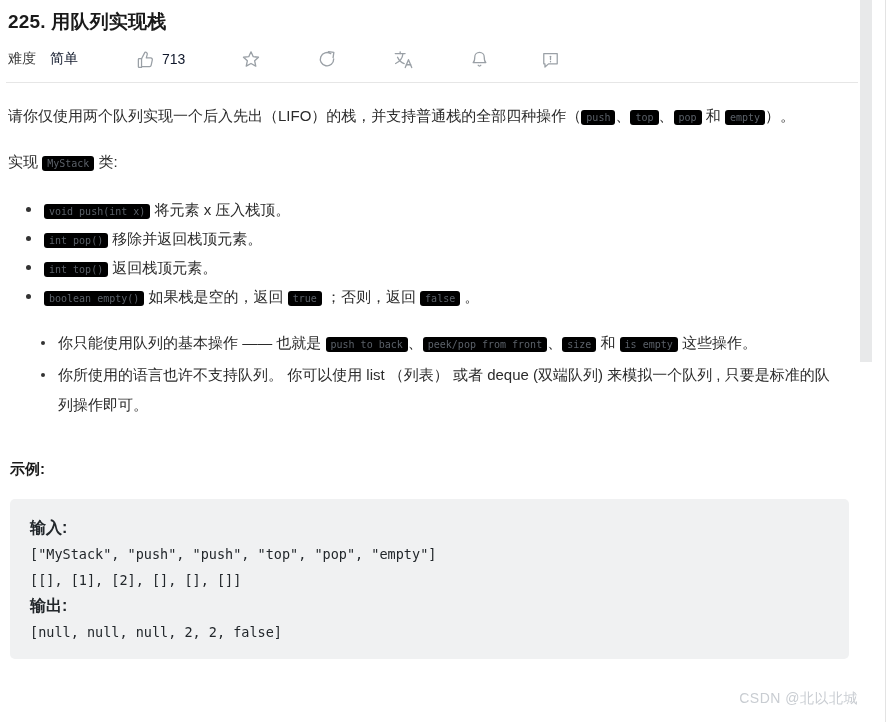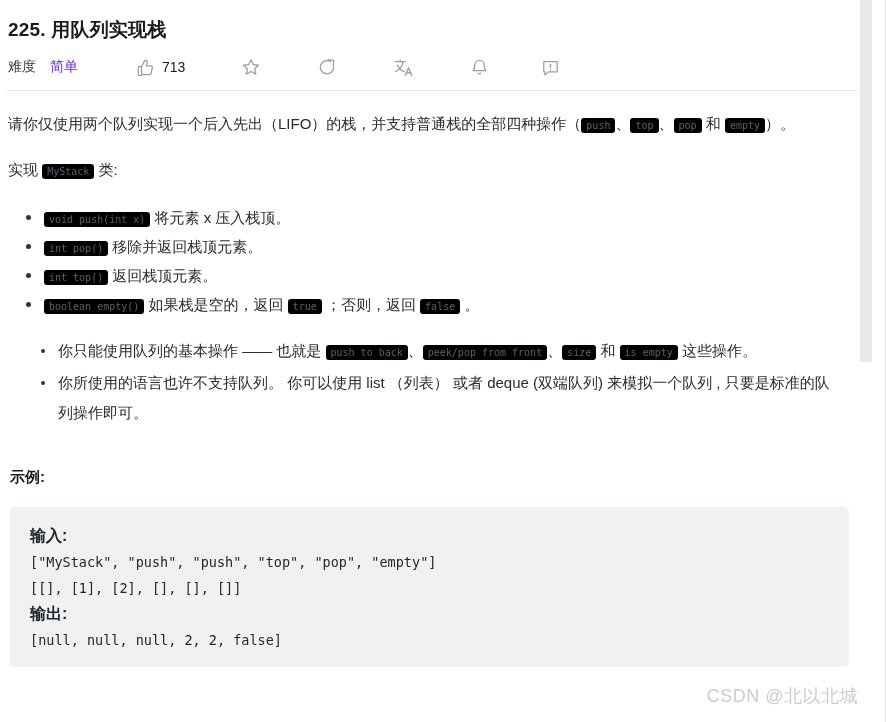--- a/index.html
+++ b/index.html
@@ -15,21 +15,21 @@
     font-family: "Liberation Sans", "DejaVu Sans", sans-serif;
     color: #262626;
     -webkit-font-smoothing: antialiased;
   }
 
   .page {
     position: absolute;
     top: 0; left: 0;
     width: 862px;
     height: 722px;
-    padding: 8px 18px 0 6px;
+    padding: 0 18px 0 6px;
   }
 
   
   .title {
     font-size: 19px;
     font-weight: 700;
     color: #1a1a1a;
     letter-spacing: .2px;
     margin: 8px 0 0 2px;
     line-height: 28px;
@@ -42,21 +42,21 @@
     height: 34px;
     margin: 6px 0 0 2px;
   }
   .meta-label {
     font-size: 14px;
     color: #3c3c3c;
     margin-right: 14px;
   }
   .meta-difficulty {
     font-size: 14px;
-    color: #6d28d9;
+    color: #0f172a;
     margin-right: 0;
   }
   .icon-btn {
     display: flex;
     align-items: center;
     justify-content: center;
     height: 26px;
     cursor: pointer;
     color: #9aa0a6;
   }
@@ -184,21 +184,21 @@
     top: 0; right: 0;
     width: 1px; height: 722px;
     background: #e3e3e3;
   }
 
   
   .watermark {
     position: absolute;
     right: 28px;
     bottom: 14px;
-    font-size: 18px;
+    font-size: 14px;
     color: #c9cdd2;
     letter-spacing: .5px;
     user-select: none;
   }
 </style>
 </head>
 <body>
 
 <div class="page">
 

